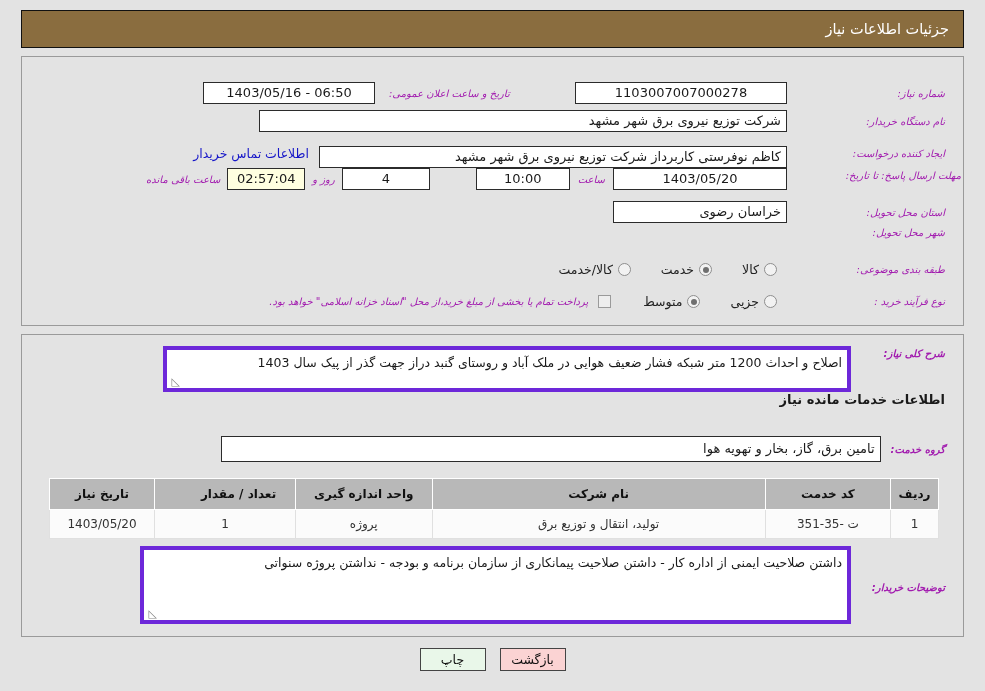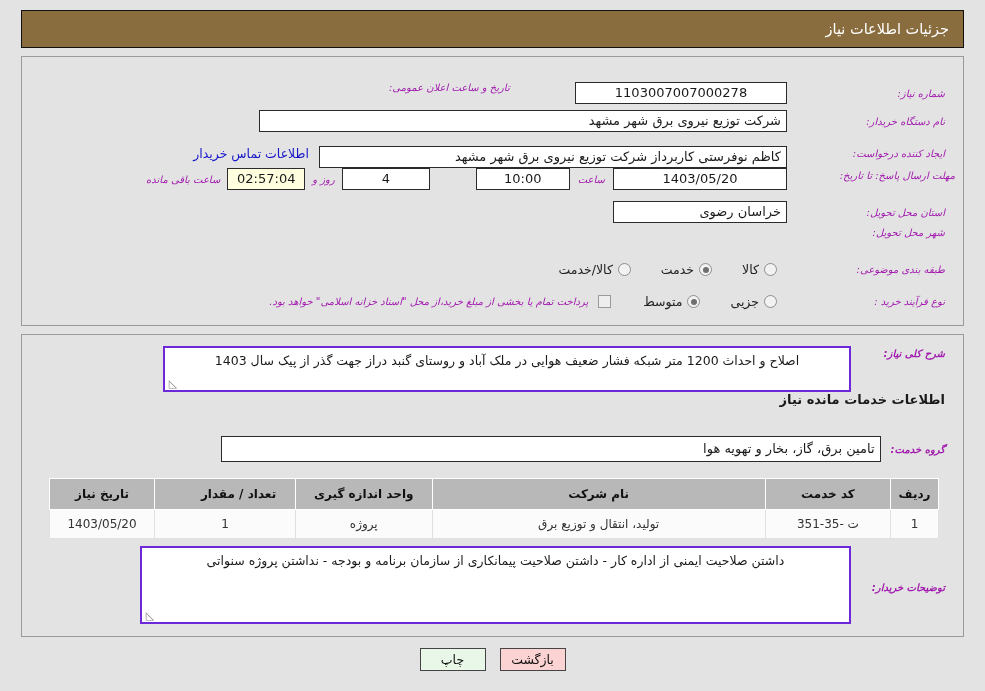--- a/index.html
+++ b/index.html
@@ -117,29 +117,29 @@
     border: 1px solid #9a9a9a;
     background: #eeeeee;
     display: inline-block;
     box-sizing: border-box;
     vertical-align: middle;
   }
 
   
   .ta {
     background: #ffffff;
-    border: 2px solid #6d28d9;
+    border: 4px solid #6d28d9;
     box-sizing: border-box;
     font-size: 12.5px;
     color: #1a1a1a;
     padding: 3px 5px;
     line-height: 19px;
     position: relative;
     overflow: hidden;
-    text-align: center;
+    text-align: right;
   }
   .ta .grip {
     position: absolute;
     left: 3px;
     bottom: 1px;
     width: 10px;
     height: 10px;
     color: #888;
     font-size: 11px;
     line-height: 10px;
@@ -263,34 +263,35 @@
   </div>
 
   <div class="panel" id="panel-top"></div>
 
   <div class="row" style="top:82px; right:40px;">
     <span class="lbl" style="width:150px;">شماره نیاز:</span>
     <span class="field center" style="width:212px; margin-right:8px;">1103007007000278</span>
   </div>
   <div class="row" style="top:82px; right:396px;">
     <span class="lbl" style="width:200px; text-align:left; padding-left:6px;">تاریخ و ساعت اعلان عمومی:</span>
+    <span class="field center" style="width:172px; margin-right:8px;">06:50 - 1403/05/16</span>
   </div>
 
   <div class="row" style="top:110px; right:40px;">
     <span class="lbl" style="width:150px;">نام دستگاه خریدار:</span>
     <span class="field right" style="width:528px; margin-right:8px;">شرکت توزیع نیروی برق شهر مشهد</span>
   </div>
 
   <div class="row" style="top:138px; right:40px;">
     <span class="lbl" style="width:150px;">ایجاد کننده درخواست:</span>
     <span class="field right" style="width:468px; margin-right:8px;margin-top:8px;">کاظم نوفرستی کاربرداز شرکت توزیع نیروی برق شهر مشهد</span>
     <span class="linklike" style="margin-right:10px;">اطلاعات تماس خریدار</span>
   </div>
 
-  <div class="row" style="top:168px; right:30px;">
+  <div class="row" style="top:168px; right:24px;">
     <span class="lbl" style="width:150px; white-space:normal; line-height:15px; display:inline-block;">مهلت ارسال پاسخ: تا تاریخ:</span>
   </div>
   <div class="row" style="top:168px; right:198px;">
     <span class="field center" style="width:174px;">1403/05/20</span>
     <span class="lbl" style="margin:0 8px;">ساعت</span>
     <span class="field center" style="width:94px;">10:00</span>
     <span class="field center" style="width:88px; margin-right:46px;">4</span>
     <span class="lbl" style="margin:0 7px;">روز و</span>
     <span class="field cream" style="width:78px;">02:57:04</span>
     <span class="lbl" style="margin-right:7px;">ساعت باقی مانده</span>

